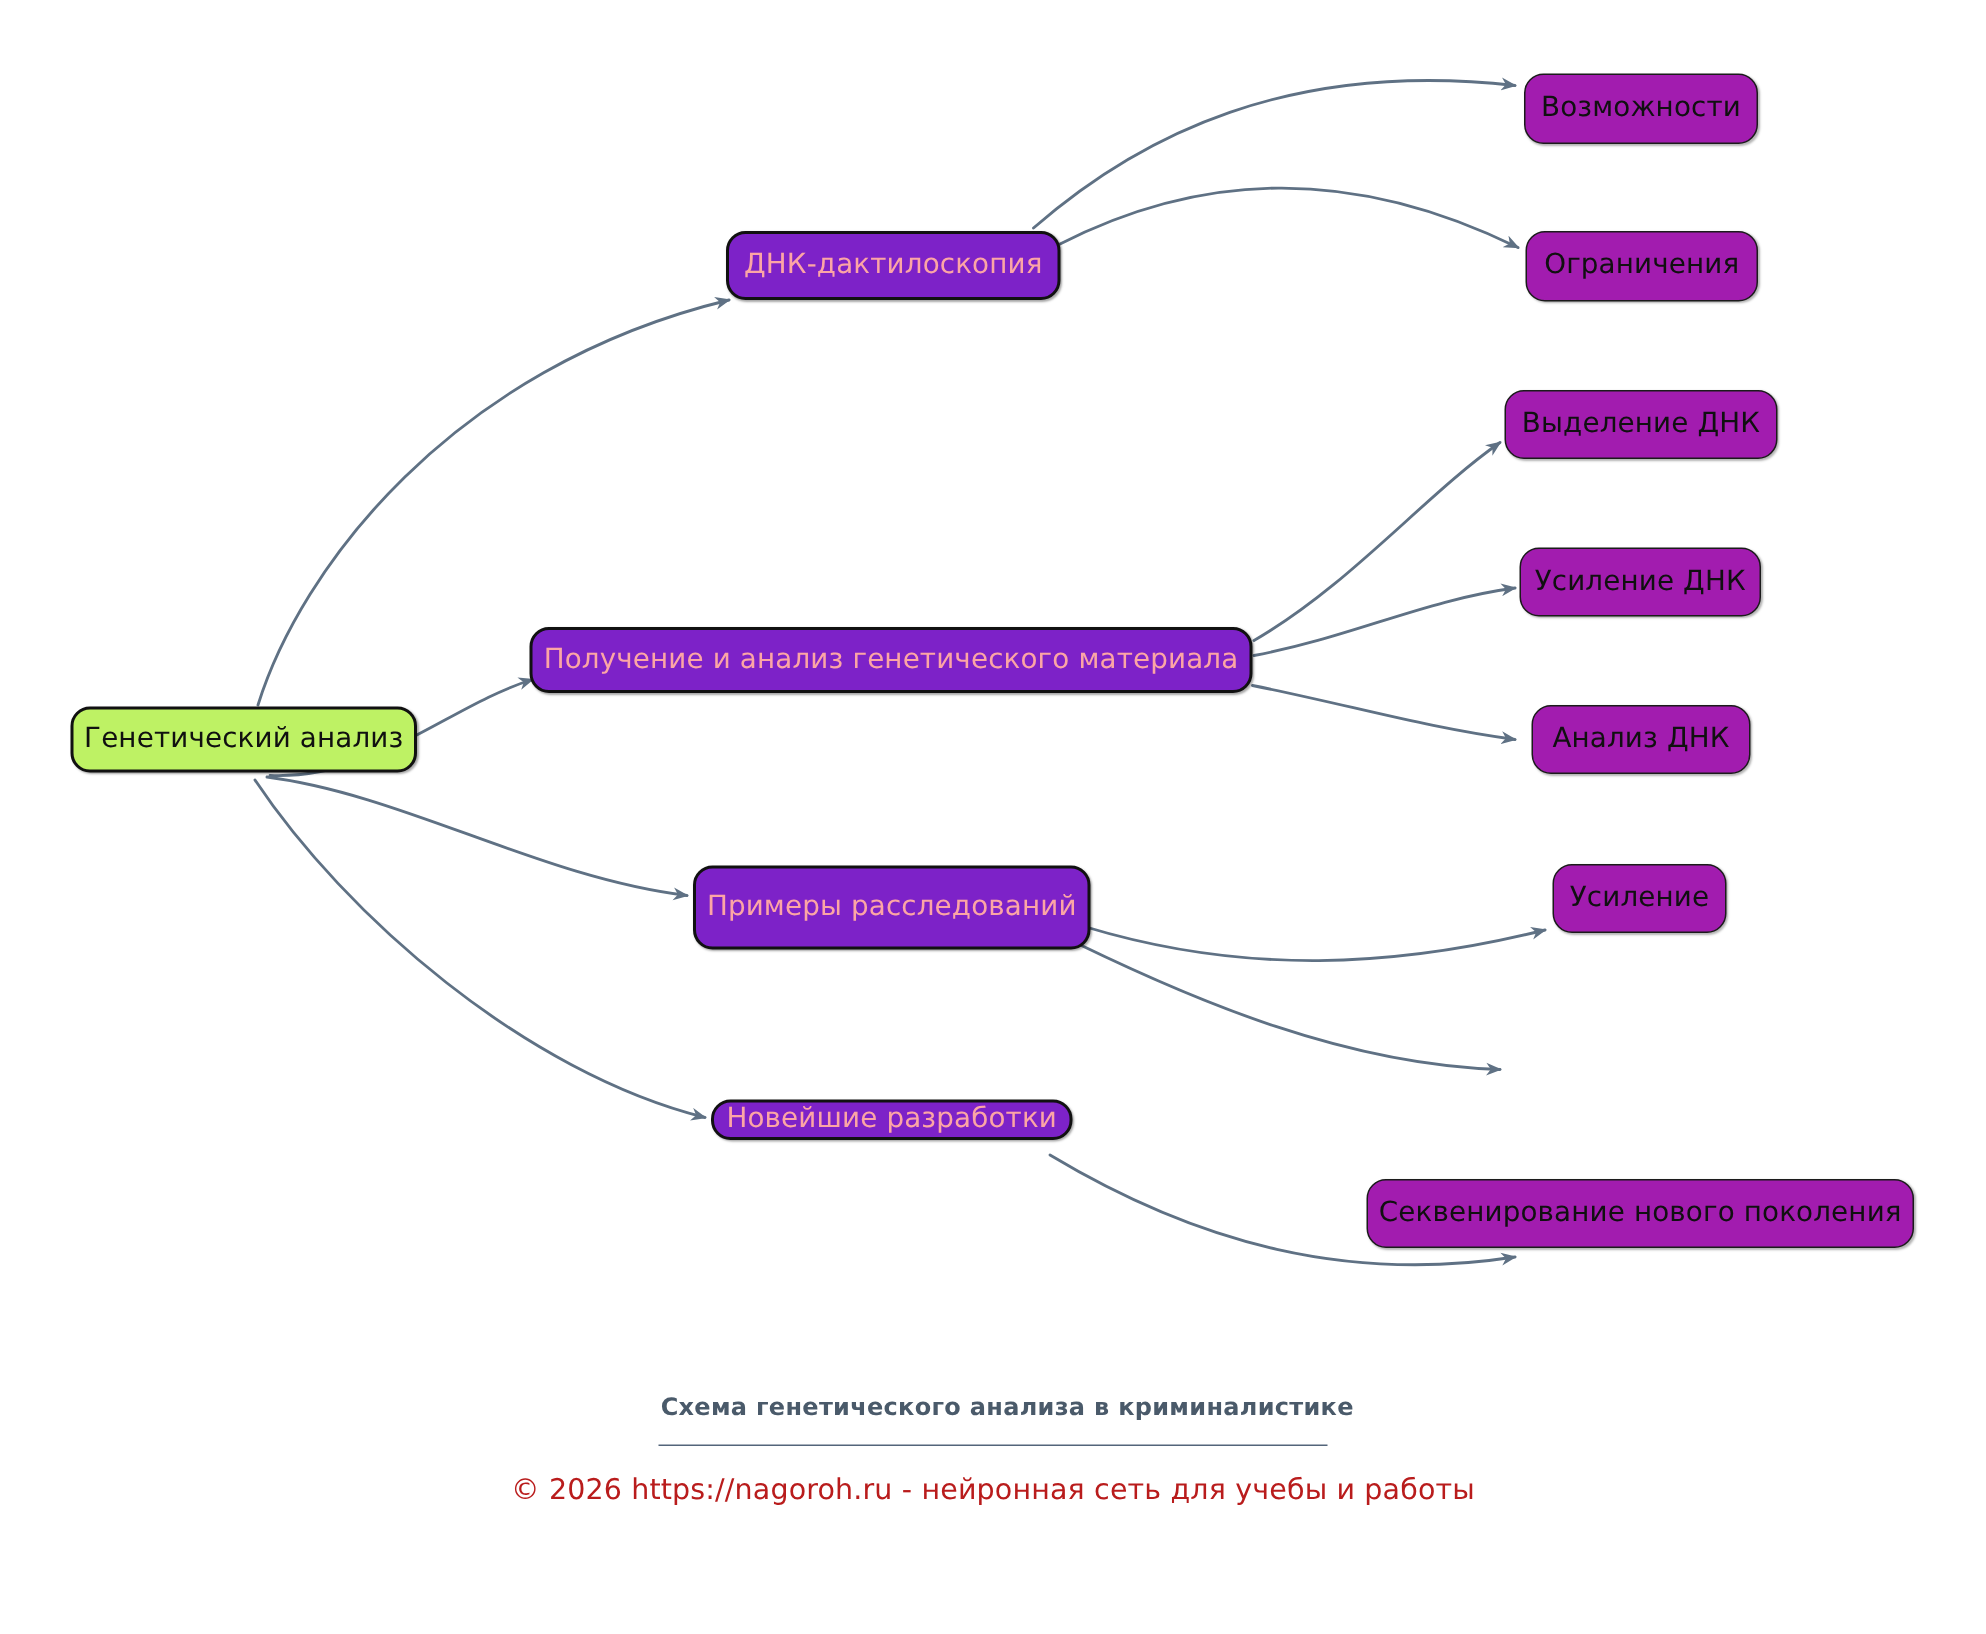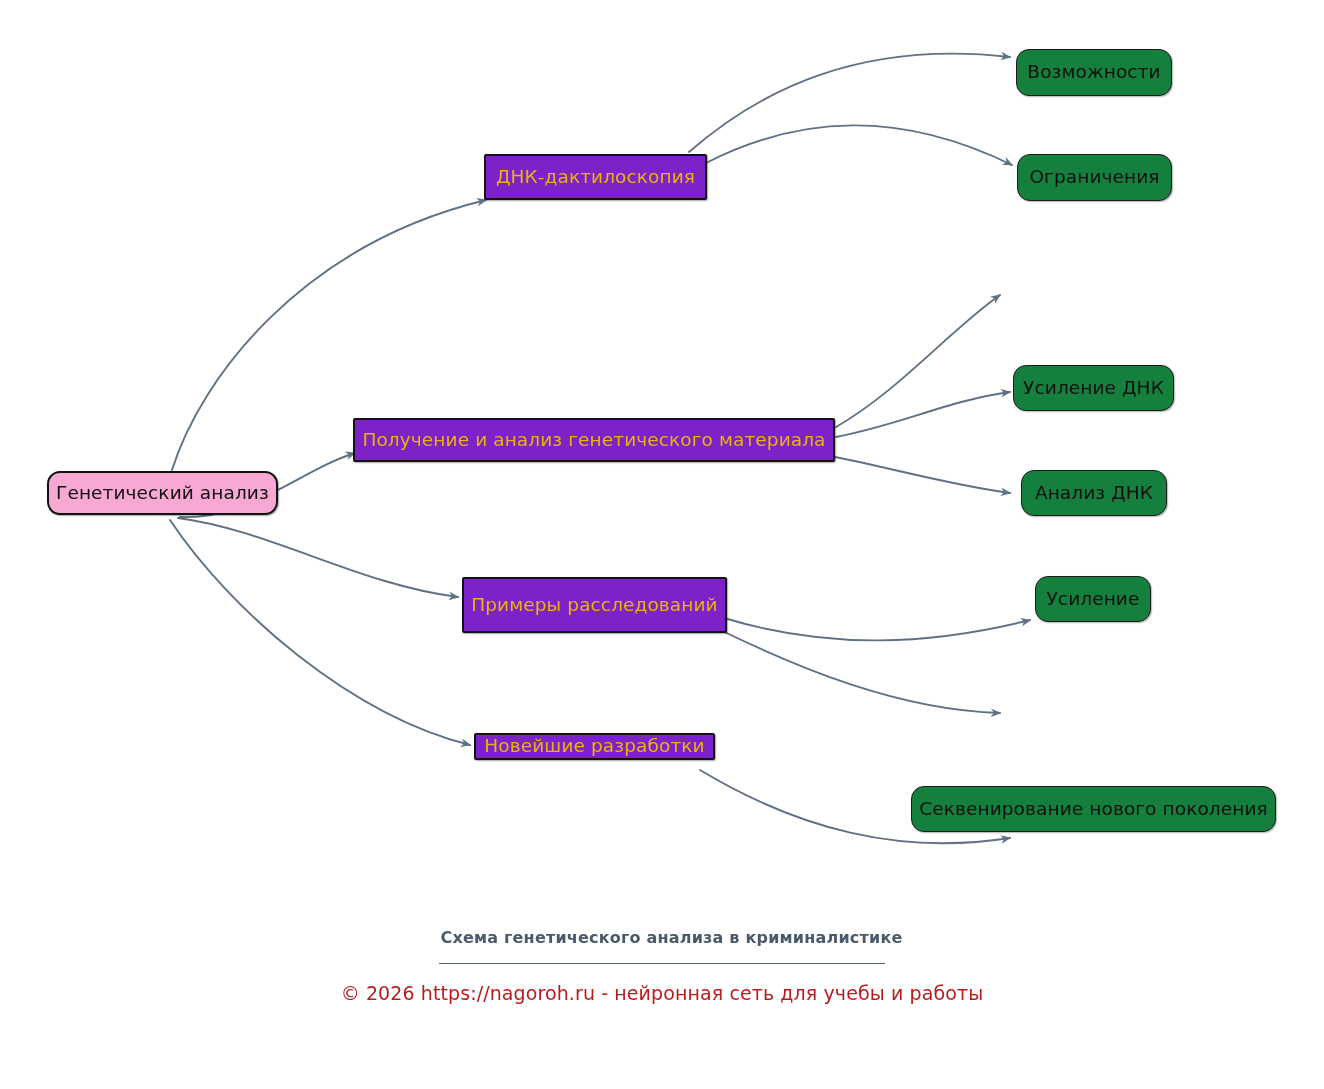--- a/index.html
+++ b/index.html
@@ -39,39 +39,39 @@
     box-sizing: border-box;
     display: flex;
     align-items: center;
     justify-content: center;
     white-space: nowrap;
     line-height: 1;
     letter-spacing: 0.1px;
   }
 
   .node-root {
-    background: #f9a8d4;
+    background: #bef264;
     border: 2px solid #111111;
     border-radius: 13px;
     color: #101010;
     font-size: 18.5px;
     box-shadow: 1px 1px 1.5px rgba(0,0,0,0.35);
   }
 
   .node-branch {
     background: #7d22c8;
     border: 2px solid #111111;
-    border-radius: 2px;
-    color: #eab308;
+    border-radius: 13px;
+    color: #fca5a5;
     font-size: 18.5px;
     box-shadow: 1px 1px 1.5px rgba(0,0,0,0.35);
   }
 
   .node-leaf {
-    background: #15803d;
+    background: #a21caf;
     border: 1.9px solid #1b1b1b;
     border-radius: 13px;
     color: #101010;
     font-size: 18.5px;
     box-shadow: 1px 1px 1.5px rgba(0,0,0,0.30);
   }
 
   .caption-block {
     position: absolute;
     left: 0;
@@ -152,20 +152,23 @@
   </div>
 
   <div class="node node-leaf" style="left:1016px; top:49px; width:156px; height:47px;">
     <span>Возможности</span>
   </div>
 
   <div class="node node-leaf" style="left:1017px; top:154px; width:155px; height:47px;">
     <span>Ограничения</span>
   </div>
 
+  <div class="node node-leaf" style="left:1003px; top:260px; width:182px; height:46px;">
+    <span>Выделение ДНК</span>
+  </div>
 
   <div class="node node-leaf" style="left:1021px; top:470px; width:146px; height:46px;">
     <span>Анализ ДНК</span>
   </div>
 
   <div class="node node-leaf" style="left:1013px; top:365px; width:161px; height:46px;">
     <span>Усиление ДНК</span>
   </div>
 
   <div class="node node-leaf" style="left:1035px; top:576px; width:116px; height:46px;">

